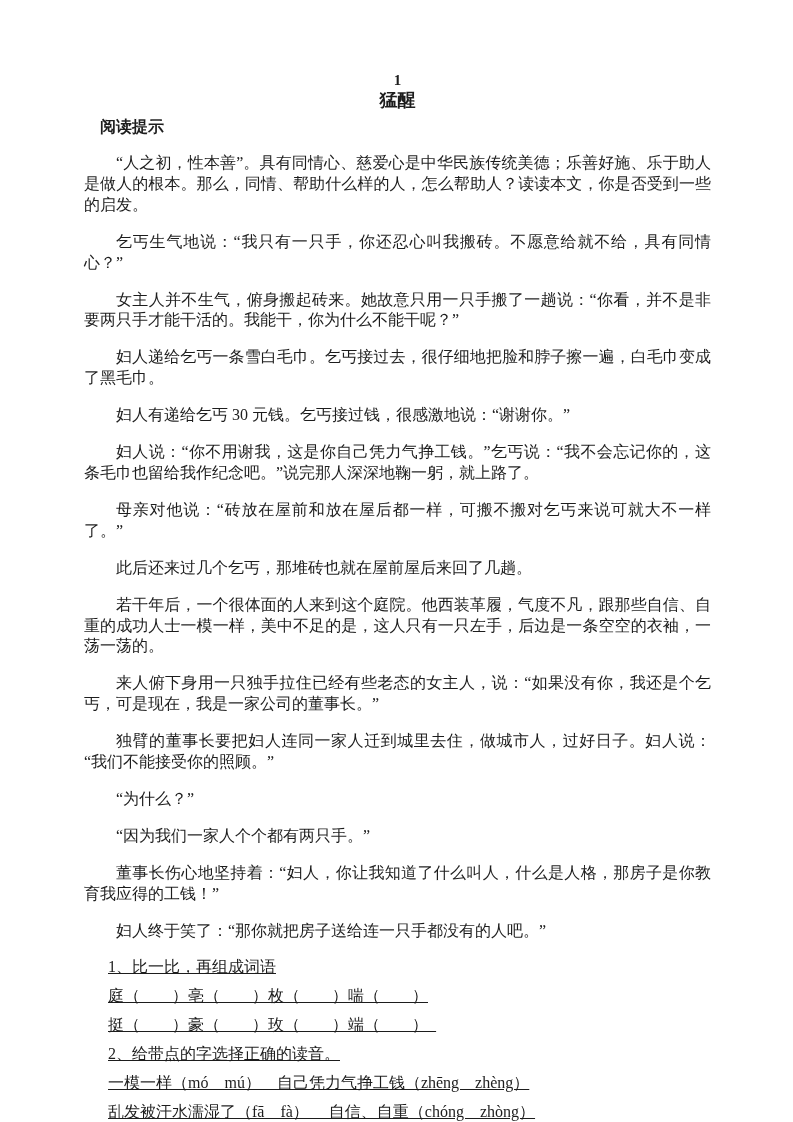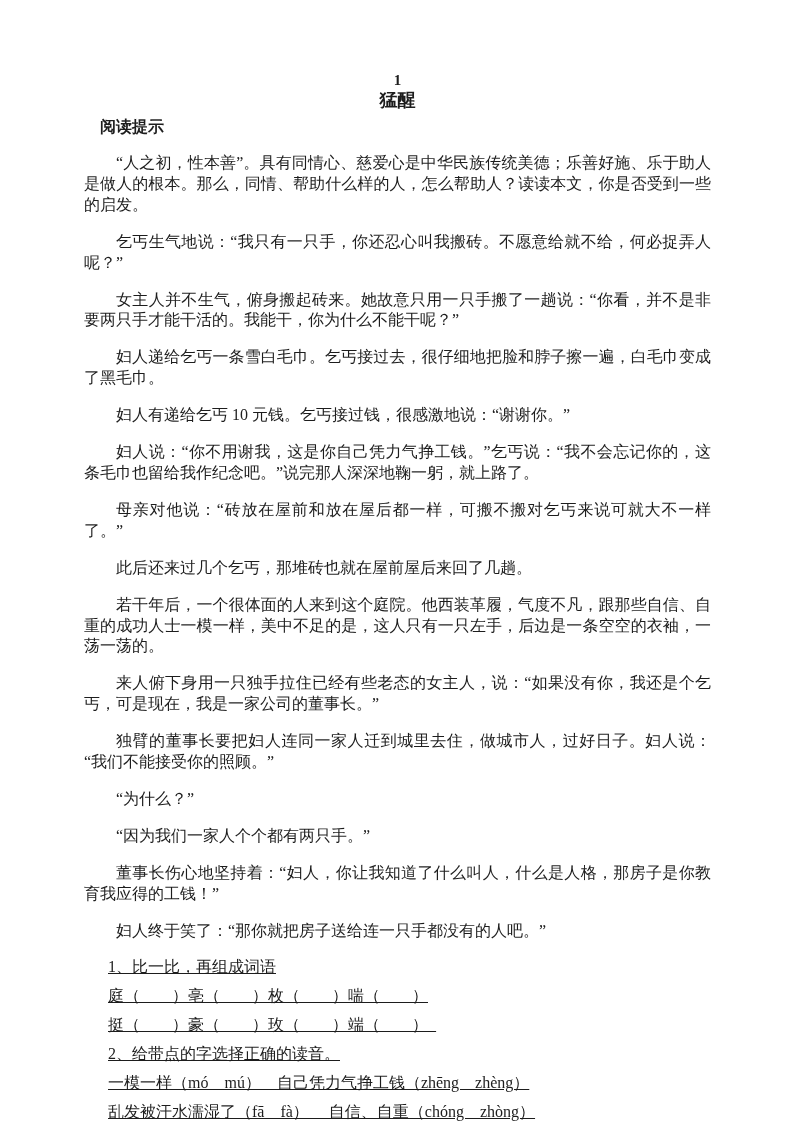--- a/index.html
+++ b/index.html
@@ -62,24 +62,24 @@
 <body>
 
 <div class="page">
   <p class="pageno">1</p>
   <h1 class="title">猛醒</h1>
   <h2 class="heading">阅读提示</h2>
 
   <p class="para">“人之初，性本善”。具有同情心、慈爱心是中华民族传统美德；乐善好施、乐于助人是做人的根本。那么，同情、帮助什么样的人，怎么帮助人？读读本文，你是否受到一些的启发。</p>
 
   <div>
-    <p class="para">乞丐生气地说：“我只有一只手，你还忍心叫我搬砖。不愿意给就不给，何必捉弄人呢？”</p>
+    <p class="para">乞丐生气地说：“我只有一只手，你还忍心叫我搬砖。不愿意给就不给，具有同情心？”</p>
     <p class="para">女主人并不生气，俯身搬起砖来。她故意只用一只手搬了一趟说：“你看，并不是非要两只手才能干活的。我能干，你为什么不能干呢？”</p>
     <p class="para">妇人递给乞丐一条雪白毛巾。乞丐接过去，很仔细地把脸和脖子擦一遍，白毛巾变成了黑毛巾。</p>
-    <p class="para">妇人有递给乞丐 10 元钱。乞丐接过钱，很感激地说：“谢谢你。”</p>
+    <p class="para">妇人有递给乞丐 30 元钱。乞丐接过钱，很感激地说：“谢谢你。”</p>
     <p class="para">妇人说：“你不用谢我，这是你自己凭力气挣工钱。”乞丐说：“我不会忘记你的，这条毛巾也留给我作纪念吧。”说完那人深深地鞠一躬，就上路了。</p>
     <p class="para">母亲对他说：“砖放在屋前和放在屋后都一样，可搬不搬对乞丐来说可就大不一样了。”</p>
     <p class="para">此后还来过几个乞丐，那堆砖也就在屋前屋后来回了几趟。</p>
     <p class="para">若干年后，一个很体面的人来到这个庭院。他西装革履，气度不凡，跟那些自信、自重的成功人士一模一样，美中不足的是，这人只有一只左手，后边是一条空空的衣袖，一荡一荡的。</p>
     <p class="para">来人俯下身用一只独手拉住已经有些老态的女主人，说：“如果没有你，我还是个乞丐，可是现在，我是一家公司的董事长。”</p>
     <p class="para">独臂的董事长要把妇人连同一家人迁到城里去住，做城市人，过好日子。妇人说：“我们不能接受你的照顾。”</p>
     <p class="para">“为什么？”</p>
     <p class="para">“因为我们一家人个个都有两只手。”</p>
     <p class="para">董事长伤心地坚持着：“妇人，你让我知道了什么叫人，什么是人格，那房子是你教育我应得的工钱！”</p>
     <p class="para">妇人终于笑了：“那你就把房子送给连一只手都没有的人吧。”</p>

